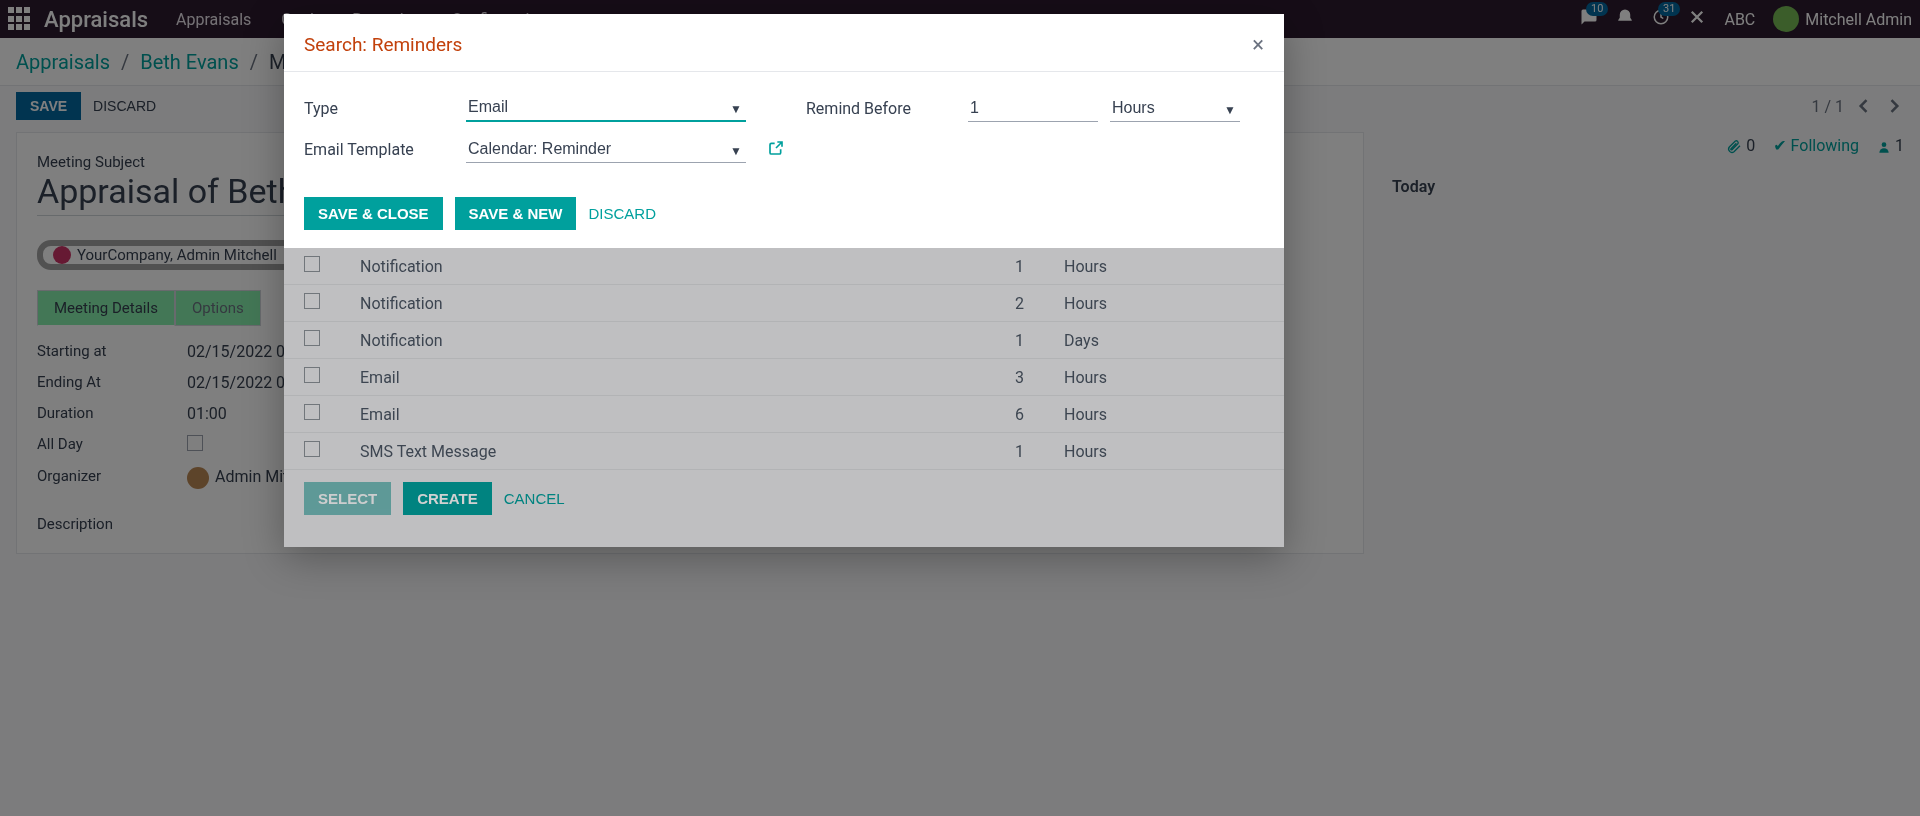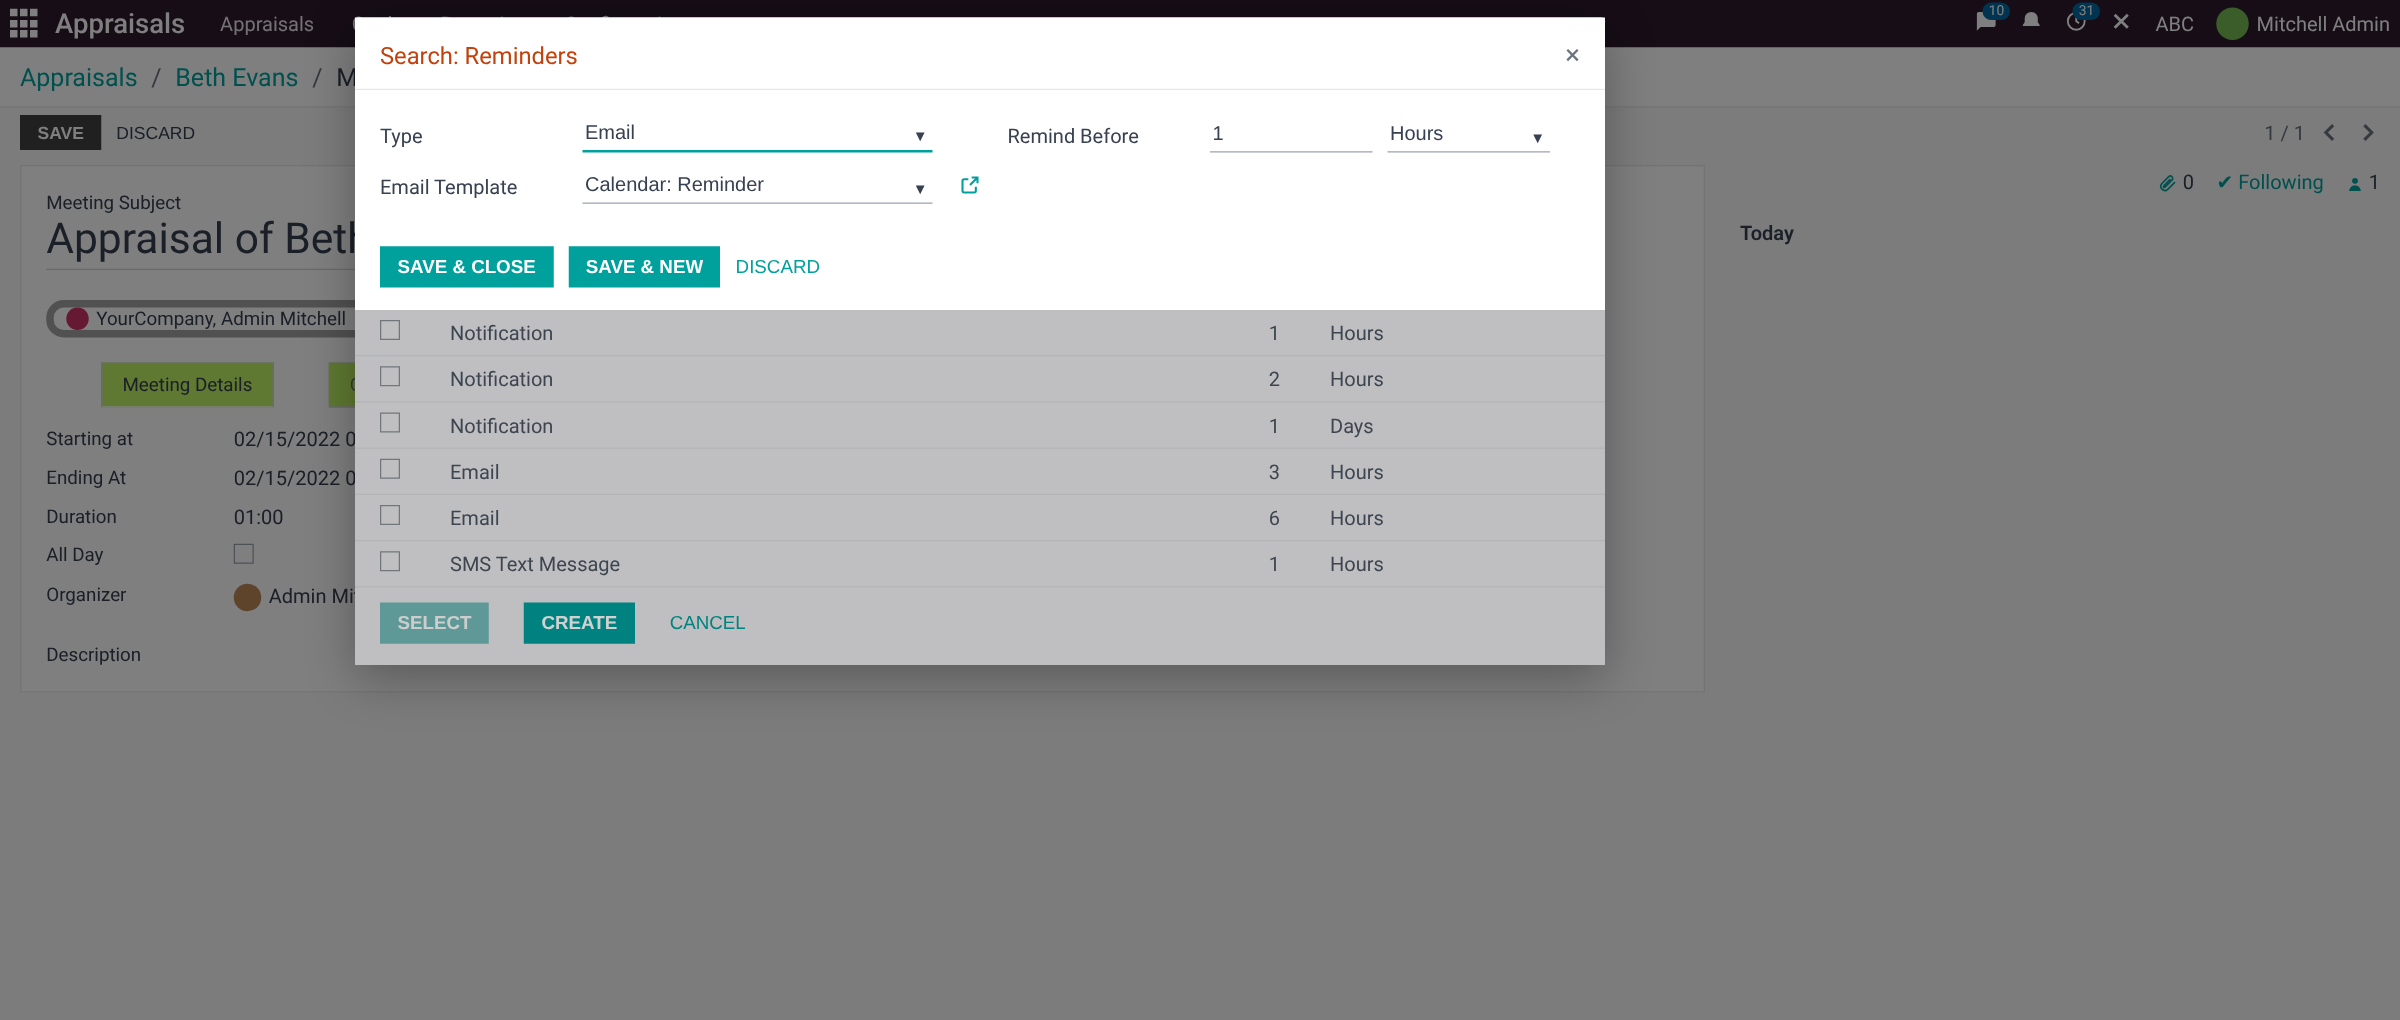--- a/index.html
+++ b/index.html
@@ -20,39 +20,39 @@
   .user-avatar { width:26px; height:26px; border-radius:50%; background:#7b5; display:inline-block;}
   .user-name { color:#fff; font-size:16px; margin-left:6px;}
   
   
   .actionbar { height:48px; background:#fff; border-bottom:1px solid #e5e7eb; display:flex; align-items:center; padding:0 16px; }
   .breadcrumb { color:#00a09d; font-size:20px;}
   .breadcrumb .sep { color:#6b7280; margin:0 6px;}
   .breadcrumb .cur { color:#374151;}
   
   .savebar { height:40px; display:flex; align-items:center; padding:0 16px; }
-  .btn-primary { background:#404040; color:#fff; border:none; padding:6px 14px; font-size:14px; font-weight:600; margin-right:12px; cursor:pointer;}
+  .btn-primary { background:#0369a1; color:#fff; border:none; padding:6px 14px; font-size:14px; font-weight:600; margin-right:12px; cursor:pointer;}
   .btn-link { background:none; border:none; color:#374151; font-size:14px; font-weight:500; cursor:pointer;}
   .pager-area { margin-left:auto; display:flex; align-items:center; gap:10px; color:#6b7280;}
   .chev { width:20px;height:20px; }
   
   
   .content { display:flex; padding:0 16px; gap:20px; }
   .form-col { flex:1; border:1px solid #e5e7eb; background:#fff; padding:20px; margin-top:6px;}
   .side-col { width:520px; margin-top:6px;}
   .status-row { display:flex; justify-content:flex-end; align-items:center; gap:18px; padding:4px 0 12px 0; color:#374151;}
   .status-row .follow { color:#00a09d;}
   .field-label { font-size:15px; color:#374151; }
   .meeting-title { font-size:34px; font-weight:400; color:#374151; border-bottom:1px solid #cfd4d9; display:inline-block; padding-bottom:4px; margin-bottom:18px;}
   .tag { display:inline-flex; align-items:center; border:6px solid #a3a3a3; border-radius:14px; padding:0 10px; font-size:15px; background:#fff;}
   .tag .dot{width:18px;height:18px;border-radius:50%;background:#c36; margin-right:6px;}
   .tag .x{margin-left:6px; font-weight:bold;}
   .placeholder { color:#9ca3af; margin-left:8px; font-size:16px;}
   .tabs { display:flex; margin-top:20px;}
-  .tab { border:1px solid #d1d5db; padding:8px 16px; font-size:15px; background:#bef264; color:#6b7280;margin-left:44px;}
+  .tab { border:1px solid #d1d5db; padding:8px 16px; font-size:15px; background:#86efac; color:#6b7280;}
   .tab.active { color:#374151; border-bottom:1px solid #fff;}
   .details-grid { display:grid; grid-template-columns:150px 1fr; row-gap:12px; margin-top:16px;}
   .avatar-sm { width:22px;height:22px;border-radius:50%;background:#b85; display:inline-block; vertical-align:middle; margin-right:6px;}
   .checkbox { width:16px; height:16px; border:1px solid #9ca3af; display:inline-block;}
   
   .today-head { font-weight:600; font-size:16px; margin-left:8px; margin-top:10px;}
   
   
   .overlay { position:absolute; inset:0; background:rgba(0,0,0,0.5); }
   
@@ -77,21 +77,21 @@
   .btn-teal { background:#00a09d; color:#fff; border:none; padding:8px 14px; font-size:15px; font-weight:600; cursor:pointer;}
   .btn-link-teal { background:none; border:none; color:#00a09d; font-size:15px; font-weight:500; cursor:pointer;}
   
   
   .dim-section { background:#e9eaec; }
   .tbl { width:100%; border-collapse:collapse;}
   .tbl td { padding:8px 20px; border-bottom:1px solid #d9dbdd; font-size:16px; color:#4b5563;}
   .chk { width:16px;height:16px;border:1px solid #8a9096; display:inline-block;}
   .tbl td.n { text-align:right; width:80px;}
   .tbl td.u { width:120px;}
-  .bottom-actions { padding:12px 20px 17px 20px; display:flex; gap:28px; align-items:center;}
+  .bottom-actions { padding:12px 20px 32px 20px; display:flex; gap:12px; align-items:center;}
   .btn-dim { background:#5fb3b1; color:#fff; border:none; padding:8px 14px; font-size:15px; font-weight:600; opacity:0.85;}
 </style>
 </head>
 <body>
 
 <div class="topnav">
   <div class="apps-icon">
     <span></span>
       <span></span>
       <span></span>

